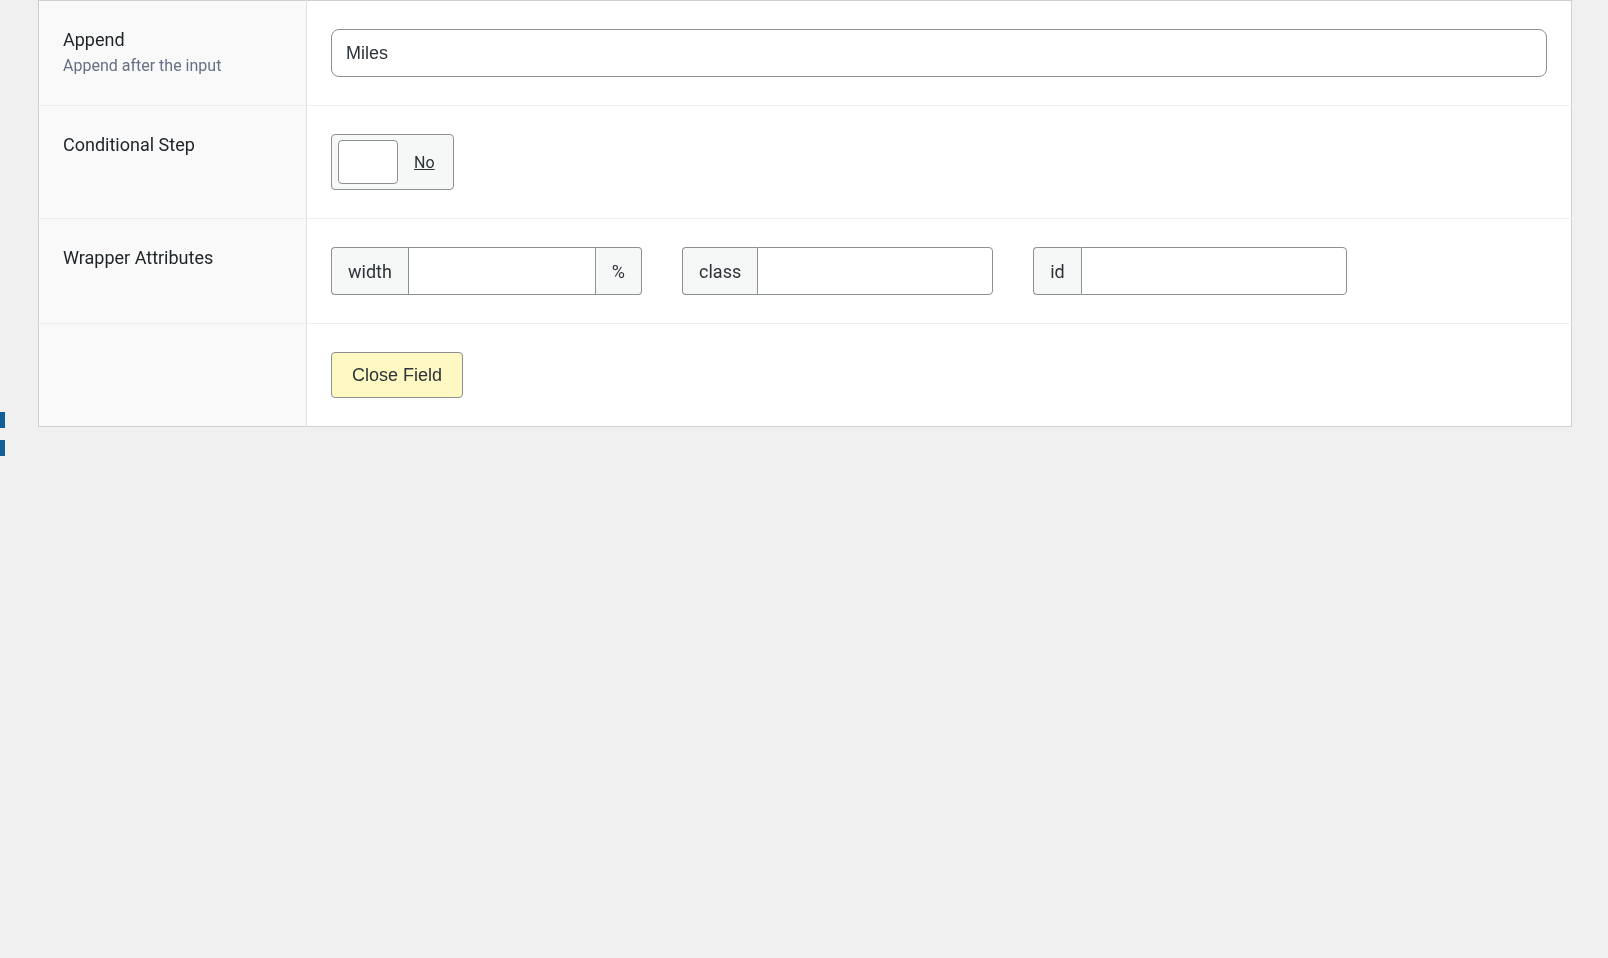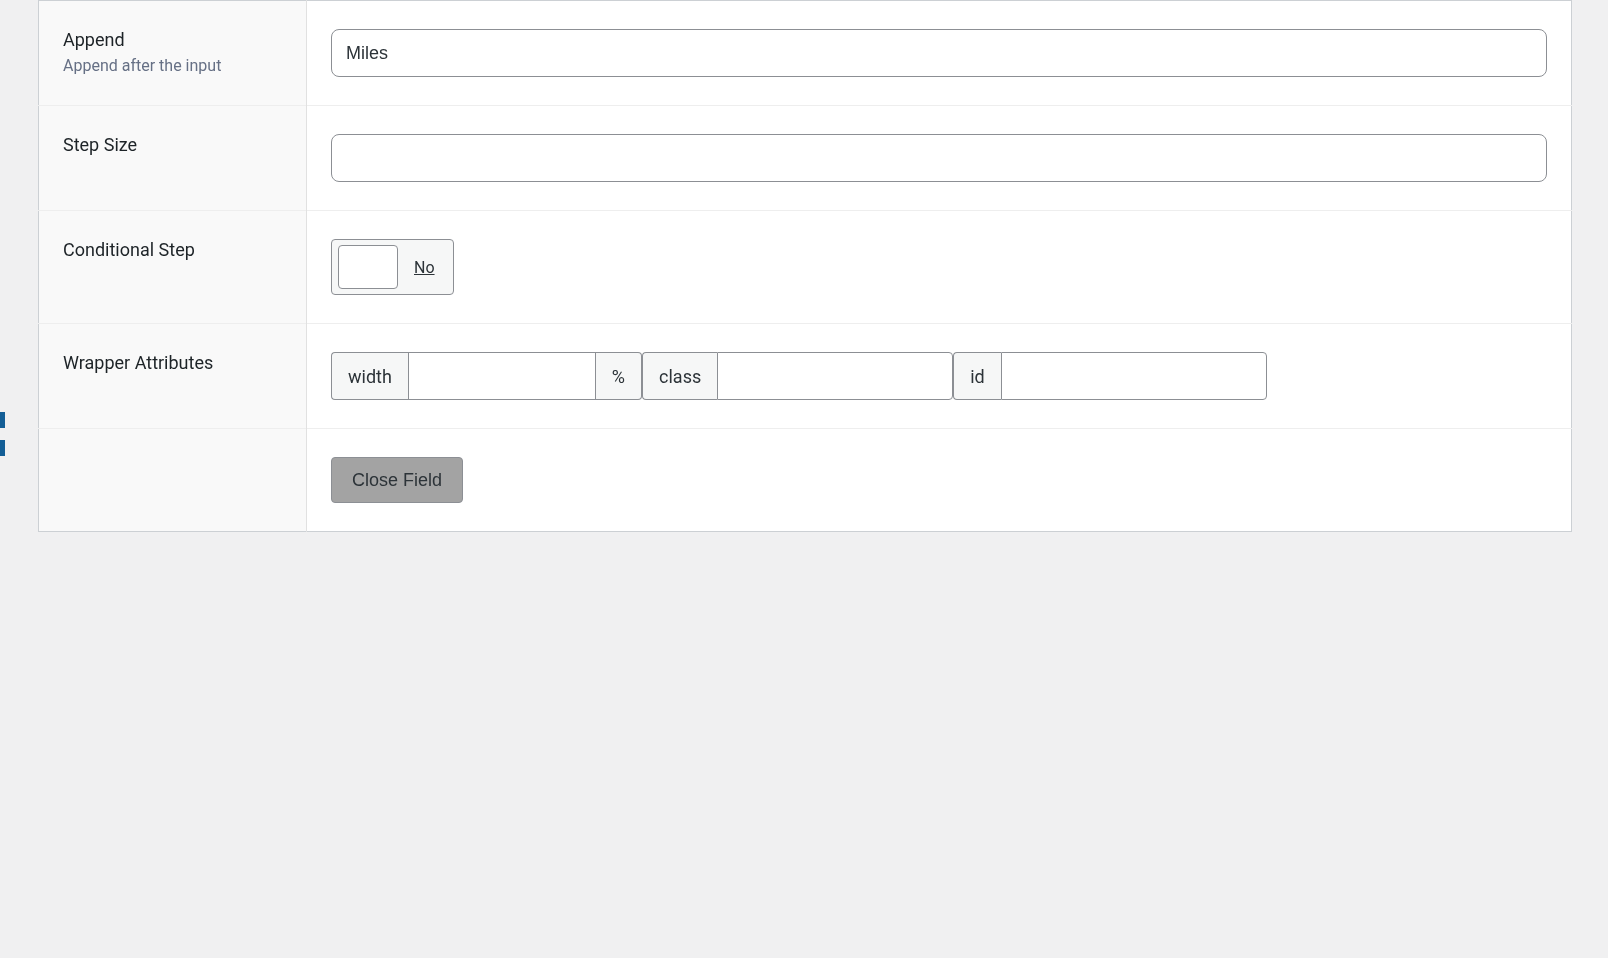--- a/index.html
+++ b/index.html
@@ -98,20 +98,21 @@
   .toggle-label {
     display: flex;
     align-items: center;
     padding: 0 18px 0 10px;
     font-size: 16px;
     color: #2c3338;
     text-decoration: underline;
   }
   .attr-row {
     display: flex;
+    gap: 40px;
     flex-wrap: wrap;
   }
   .attr-group {
     display: flex;
     align-items: stretch;
   }
   .attr-group .addon,
   .attr-group .addon-right {
     display: flex;
     align-items: center;
@@ -145,21 +146,21 @@
   .btn {
     display: inline-flex;
     align-items: center;
     justify-content: center;
     height: 46px;
     padding: 0 20px;
     font-size: 18px;
     border-radius: 4px;
     cursor: pointer;
     border: 1px solid #8c8f94;
-    background: #a3a3a3;
+    background: #fef9c3;
     color: #2c3338;
   }
 
   .footer-row {
     background: #f6f7f7;
     border: 1px solid #ccd0d4;
     border-top: none;
     padding: 16px 24px;
     display: flex;
     justify-content: flex-end;
@@ -195,28 +196,20 @@
             <div class="title">Append</div>
             <div class="hint">Append after the input</div>
           </td>
           <td class="input-cell">
             <input type="text" class="text-input" value="Miles" style="">
           </td>
         </tr>
 
 
 
-        <tr>
-          <td class="label-cell">
-            <div class="title">Step Size</div>
-          </td>
-          <td class="input-cell">
-            <input type="text" class="text-input" value="" style="">
-          </td>
-        </tr>
 
         <tr>
           <td class="label-cell">
             <div class="title">Conditional Step</div>
           </td>
           <td class="input-cell">
             <div class="toggle-wrap">
               <div class="toggle-switch"></div>
               <div class="toggle-label">No</div>
             </div>

